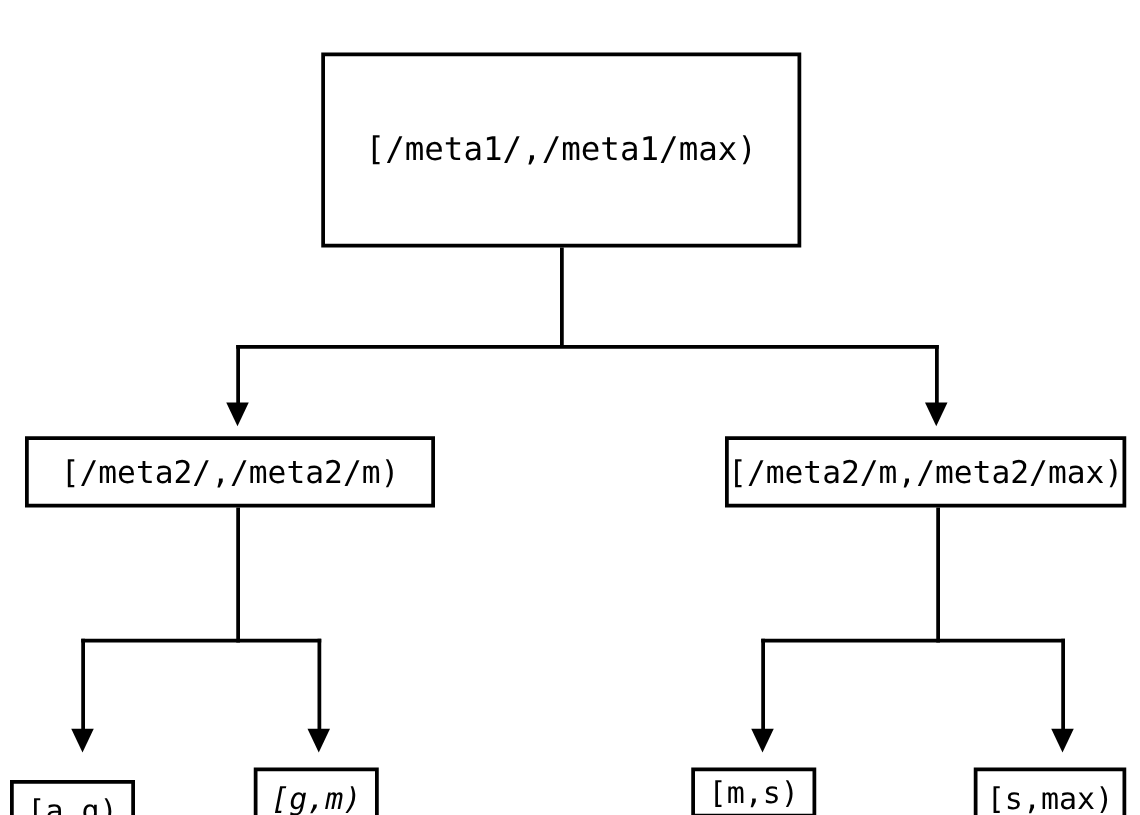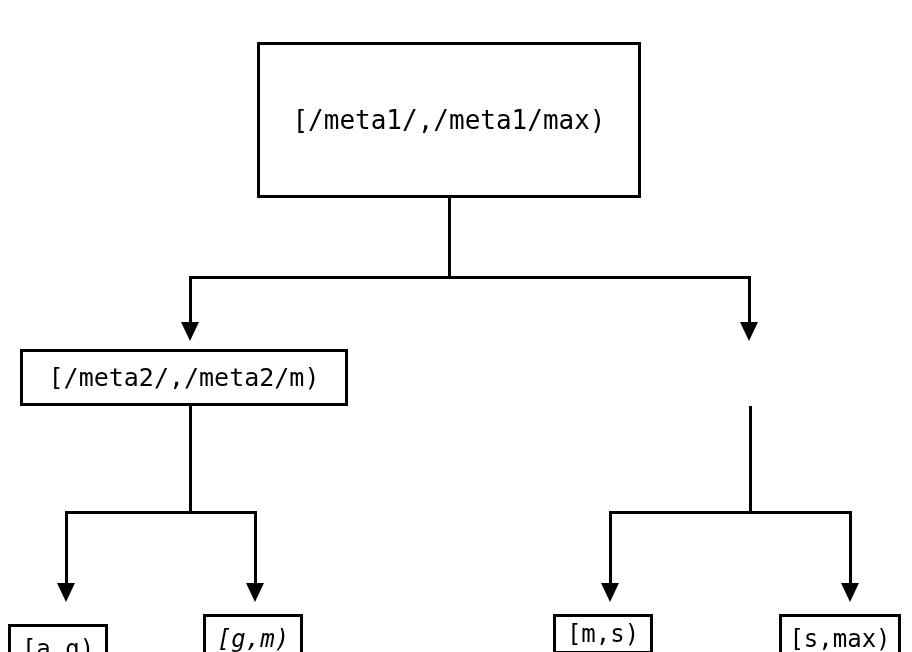--- a/index.html
+++ b/index.html
@@ -71,20 +71,23 @@
   <div class="edge-h" style="left:189px; top:245px; width:562px;"></div>
   <div class="edge-v" style="left:189px; top:245px; height:48px;"></div>
   <div class="arrow-head" style="left:181px; top:291px;"></div>
   <div class="edge-v" style="left:748px; top:245px; height:48px;"></div>
   <div class="arrow-head" style="left:740px; top:291px;"></div>
 
   <div class="node-box node-mid" style="left:20px; top:318px; width:328px; height:57px;">
     <span class="node-label">[/meta2/,/meta2/m)</span>
   </div>
 
+  <div class="node-box node-mid" style="left:580px; top:318px; width:321px; height:57px;">
+    <span class="node-label">[/meta2/m,/meta2/max)</span>
+  </div>
 
   <div class="edge-v" style="left:189px; top:375px; height:108px;"></div>
   <div class="edge-h" style="left:65px; top:480px; width:192px;"></div>
   <div class="edge-v" style="left:65px; top:480px; height:74px;"></div>
   <div class="arrow-head" style="left:57px; top:552px;"></div>
   <div class="edge-v" style="left:254px; top:480px; height:74px;"></div>
   <div class="arrow-head" style="left:246px; top:552px;"></div>
 
   <div class="edge-v" style="left:749px; top:375px; height:108px;"></div>
   <div class="edge-h" style="left:609px; top:480px; width:243px;"></div>

